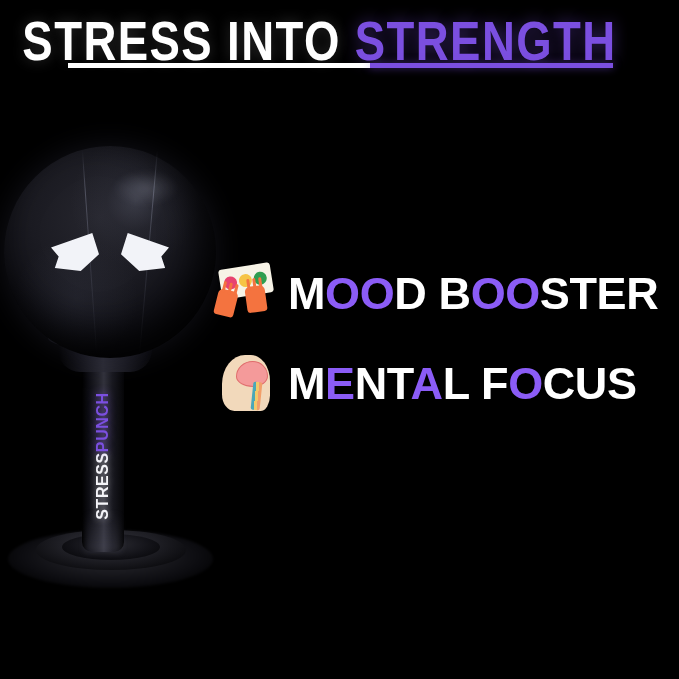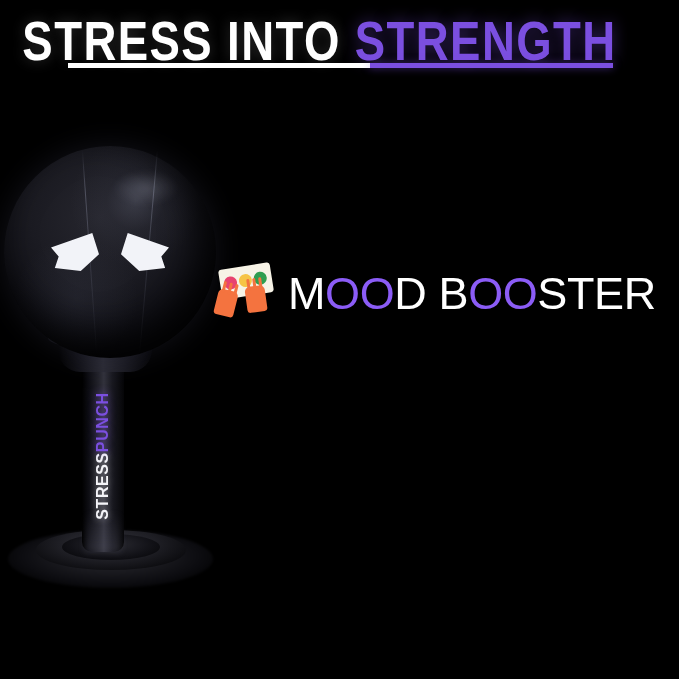--- a/index.html
+++ b/index.html
@@ -234,21 +234,21 @@
   }
   .benefit-icon {
     flex: 0 0 66px;
     height: 66px;
     position: relative;
     margin-right: 8px;
   }
   .benefit-label {
     font-family: "Liberation Sans", sans-serif;
     font-size: 45px;
-    font-weight: normal;
+    font-weight: bold;
     letter-spacing: -0.4px;
     line-height: 1;
     white-space: nowrap;
     color: #ffffff;
   }
   .benefit-label .p { color: #8b5cf6; }
 
   
   .ic-card {
     position: absolute;
@@ -393,16 +393,24 @@
         </div>
         <div class="ic-hand h-right">
           <div class="ic-finger" style="left:3px"></div>
           <div class="ic-finger" style="left:9px"></div>
           <div class="ic-finger" style="left:15px"></div>
         </div>
       </div>
       <div class="benefit-label"><span>M</span><span class="p">OO</span><span>D B</span><span class="p">OO</span><span>STER</span></div>
     </div>
 
+    <div class="benefit">
+      <div class="benefit-icon">
+        <div class="ic-head"></div>
+        <div class="ic-brain"></div>
+        <div class="ic-spine"></div>
+      </div>
+      <div class="benefit-label"><span>M</span><span class="p">E</span><span>NT</span><span class="p">A</span><span>L F</span><span class="p">O</span><span>CUS</span></div>
+    </div>
 
 
   </div>
 </div>
 
 </body></html>

